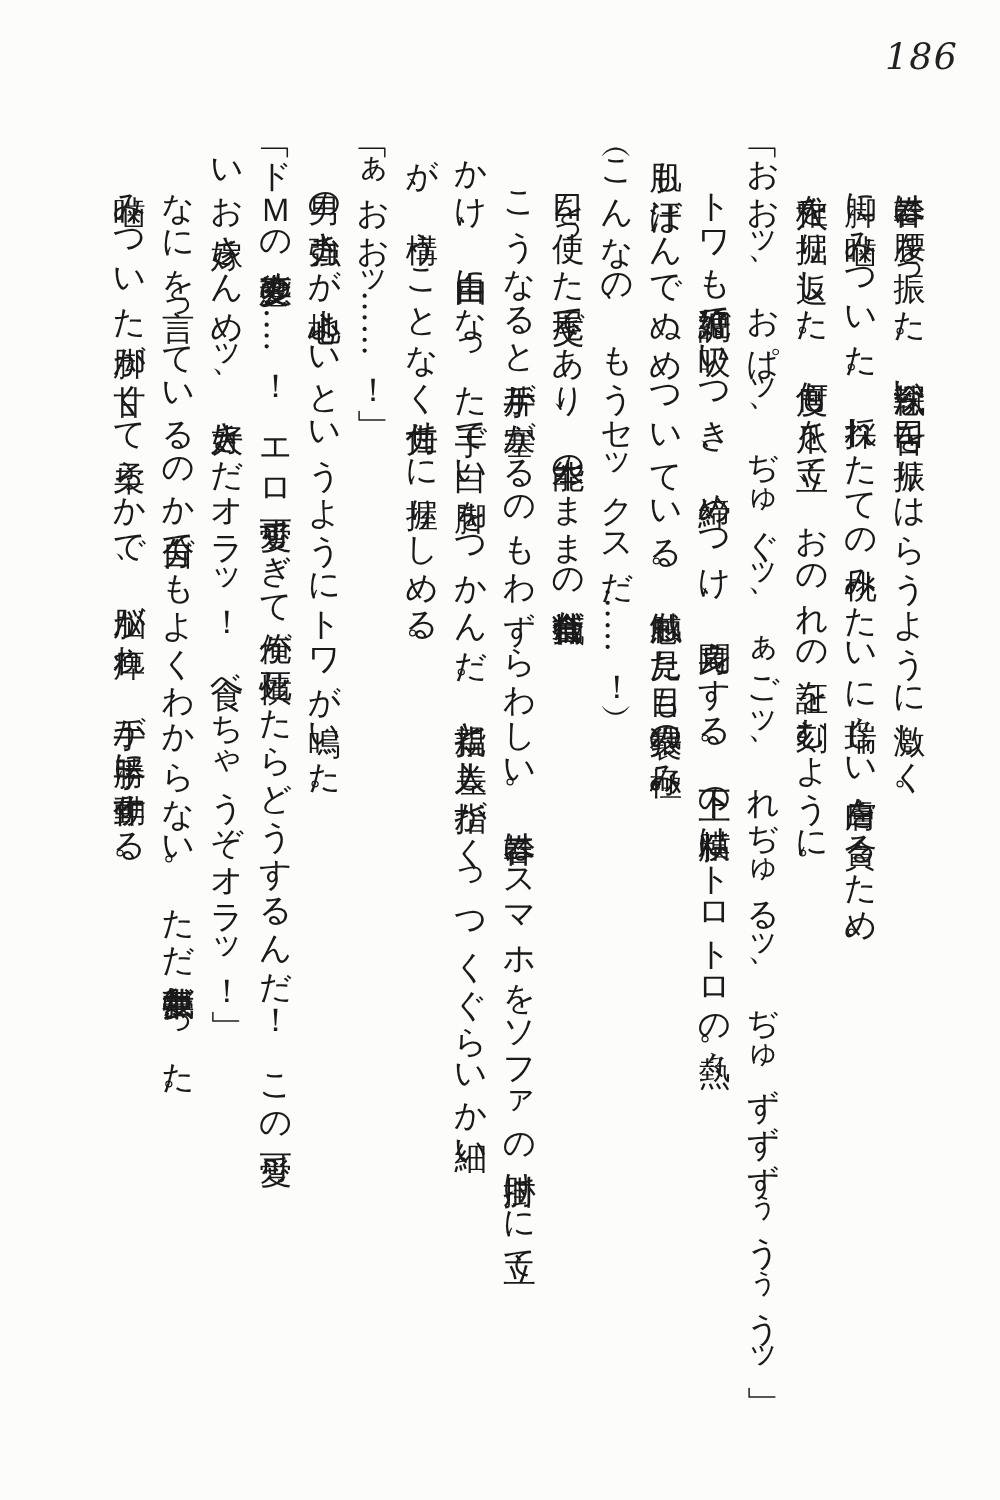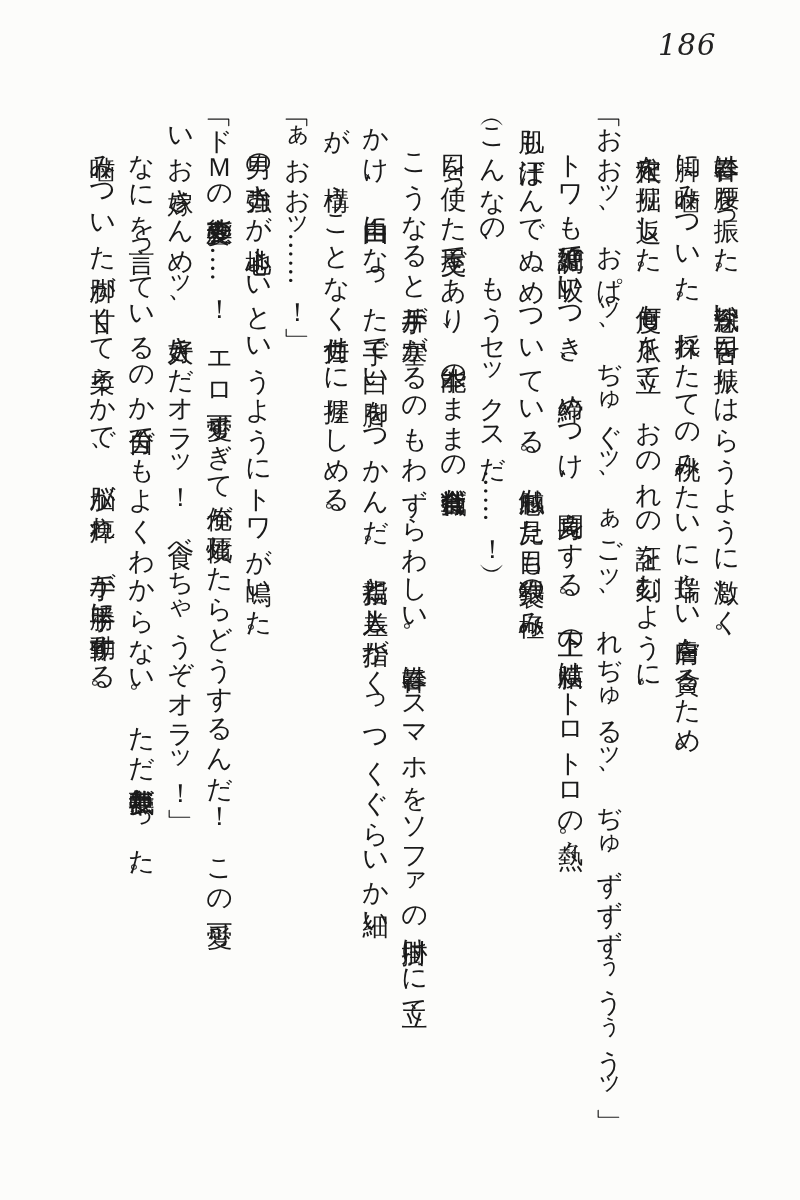--- a/index.html
+++ b/index.html
@@ -12,21 +12,21 @@
     width: 800px;
     height: 1200px;
     background: #fcfcfa;
     overflow: hidden;
     font-family: "DejaVu Serif", "Liberation Serif", serif;
     color: #1a1a1a;
   }
   .page-number {
     position: absolute;
     top: 28px;
-    left: 658px;
+    left: 708px;
     font-size: 29px;
     font-style: italic;
     letter-spacing: 1px;
     color: #222;
   }
   .text-block {
     position: absolute;
     top: 110px;
     right: 54px;
     height: 1015px;

